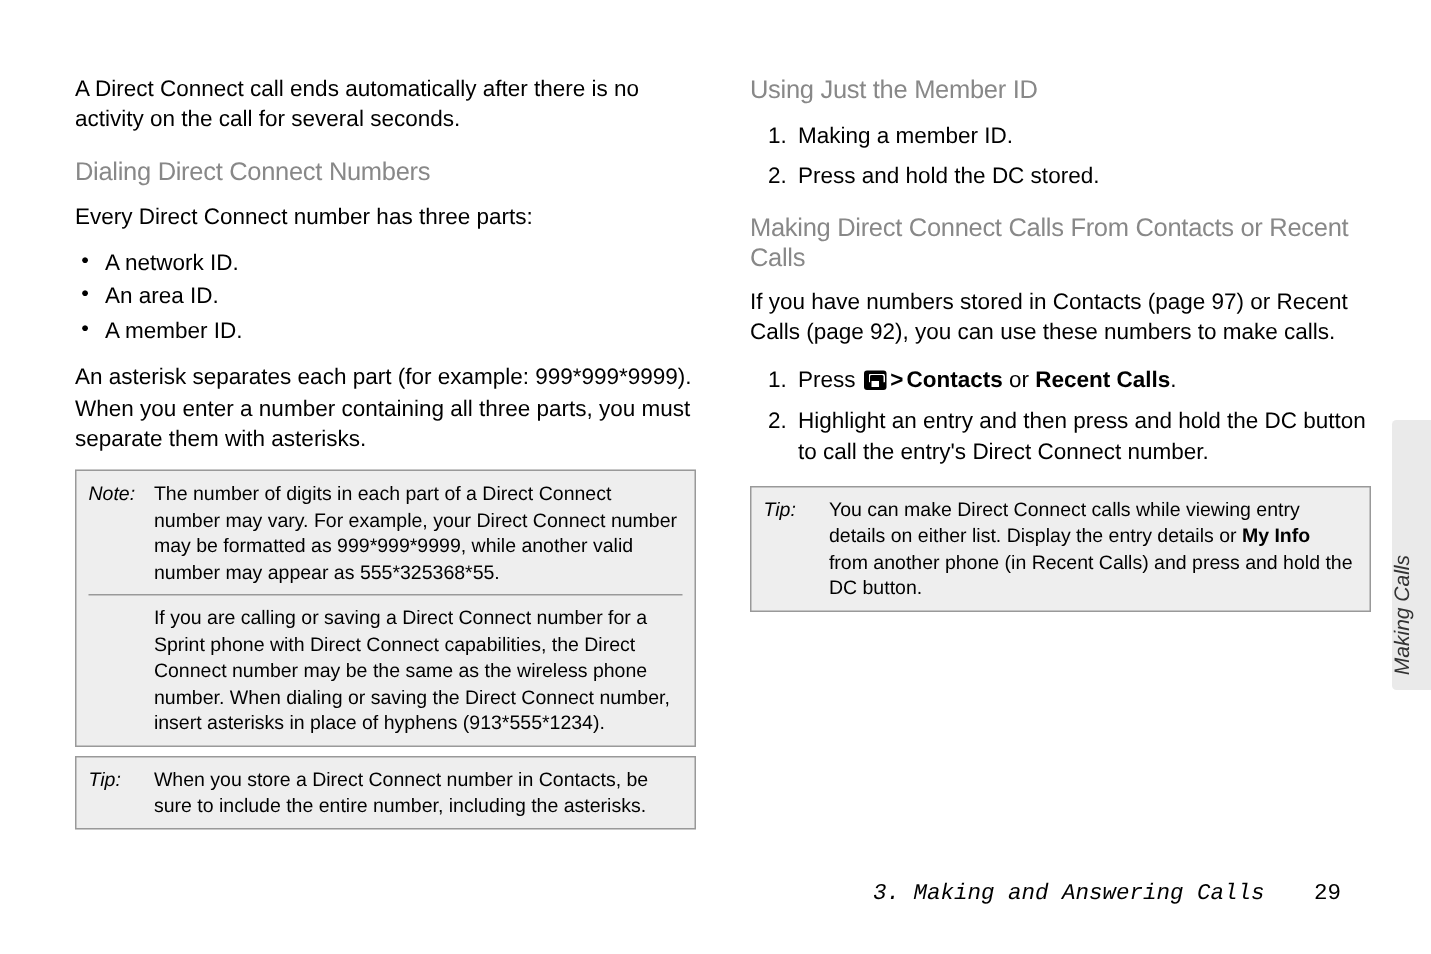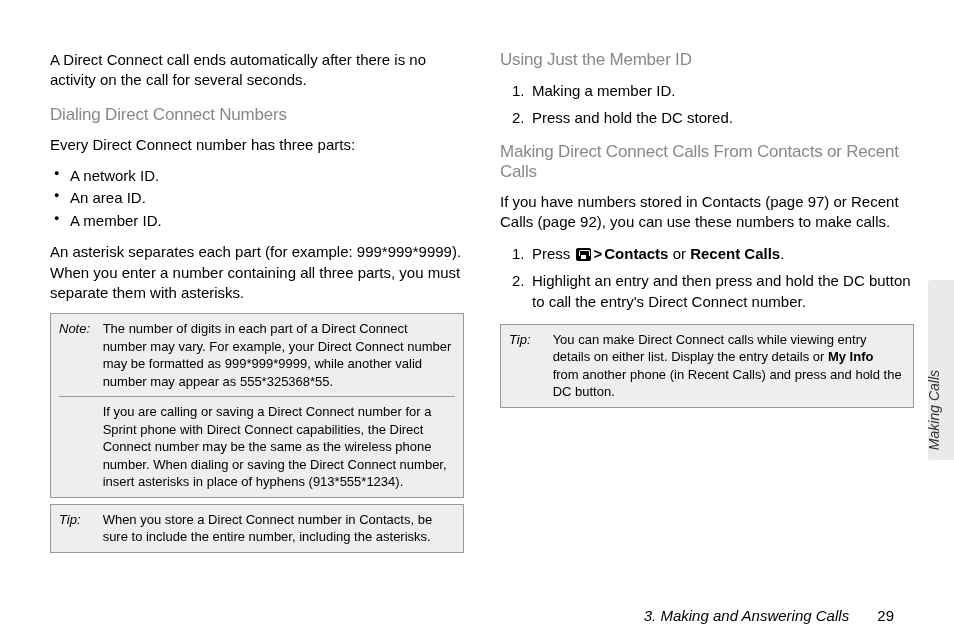--- a/index.html
+++ b/index.html
@@ -143,24 +143,25 @@
     transform: rotate(-90deg);
     transform-origin: right top;
     font-style: italic;
     font-size: 14px;
     color: #333;
     white-space: nowrap;
   }
   
   .footer {
     position: absolute;
-    bottom: 12px;
+    bottom: 32px;
     right: 60px;
     font-style: italic;
     font-size: 15px;
+    font-family: Liberation Mono, monospace;
   }
   .footer .page {
     font-style: normal;
     margin-left: 24px;
   }
 </style>
 </head>
 <body>
 
 <div class="columns">

